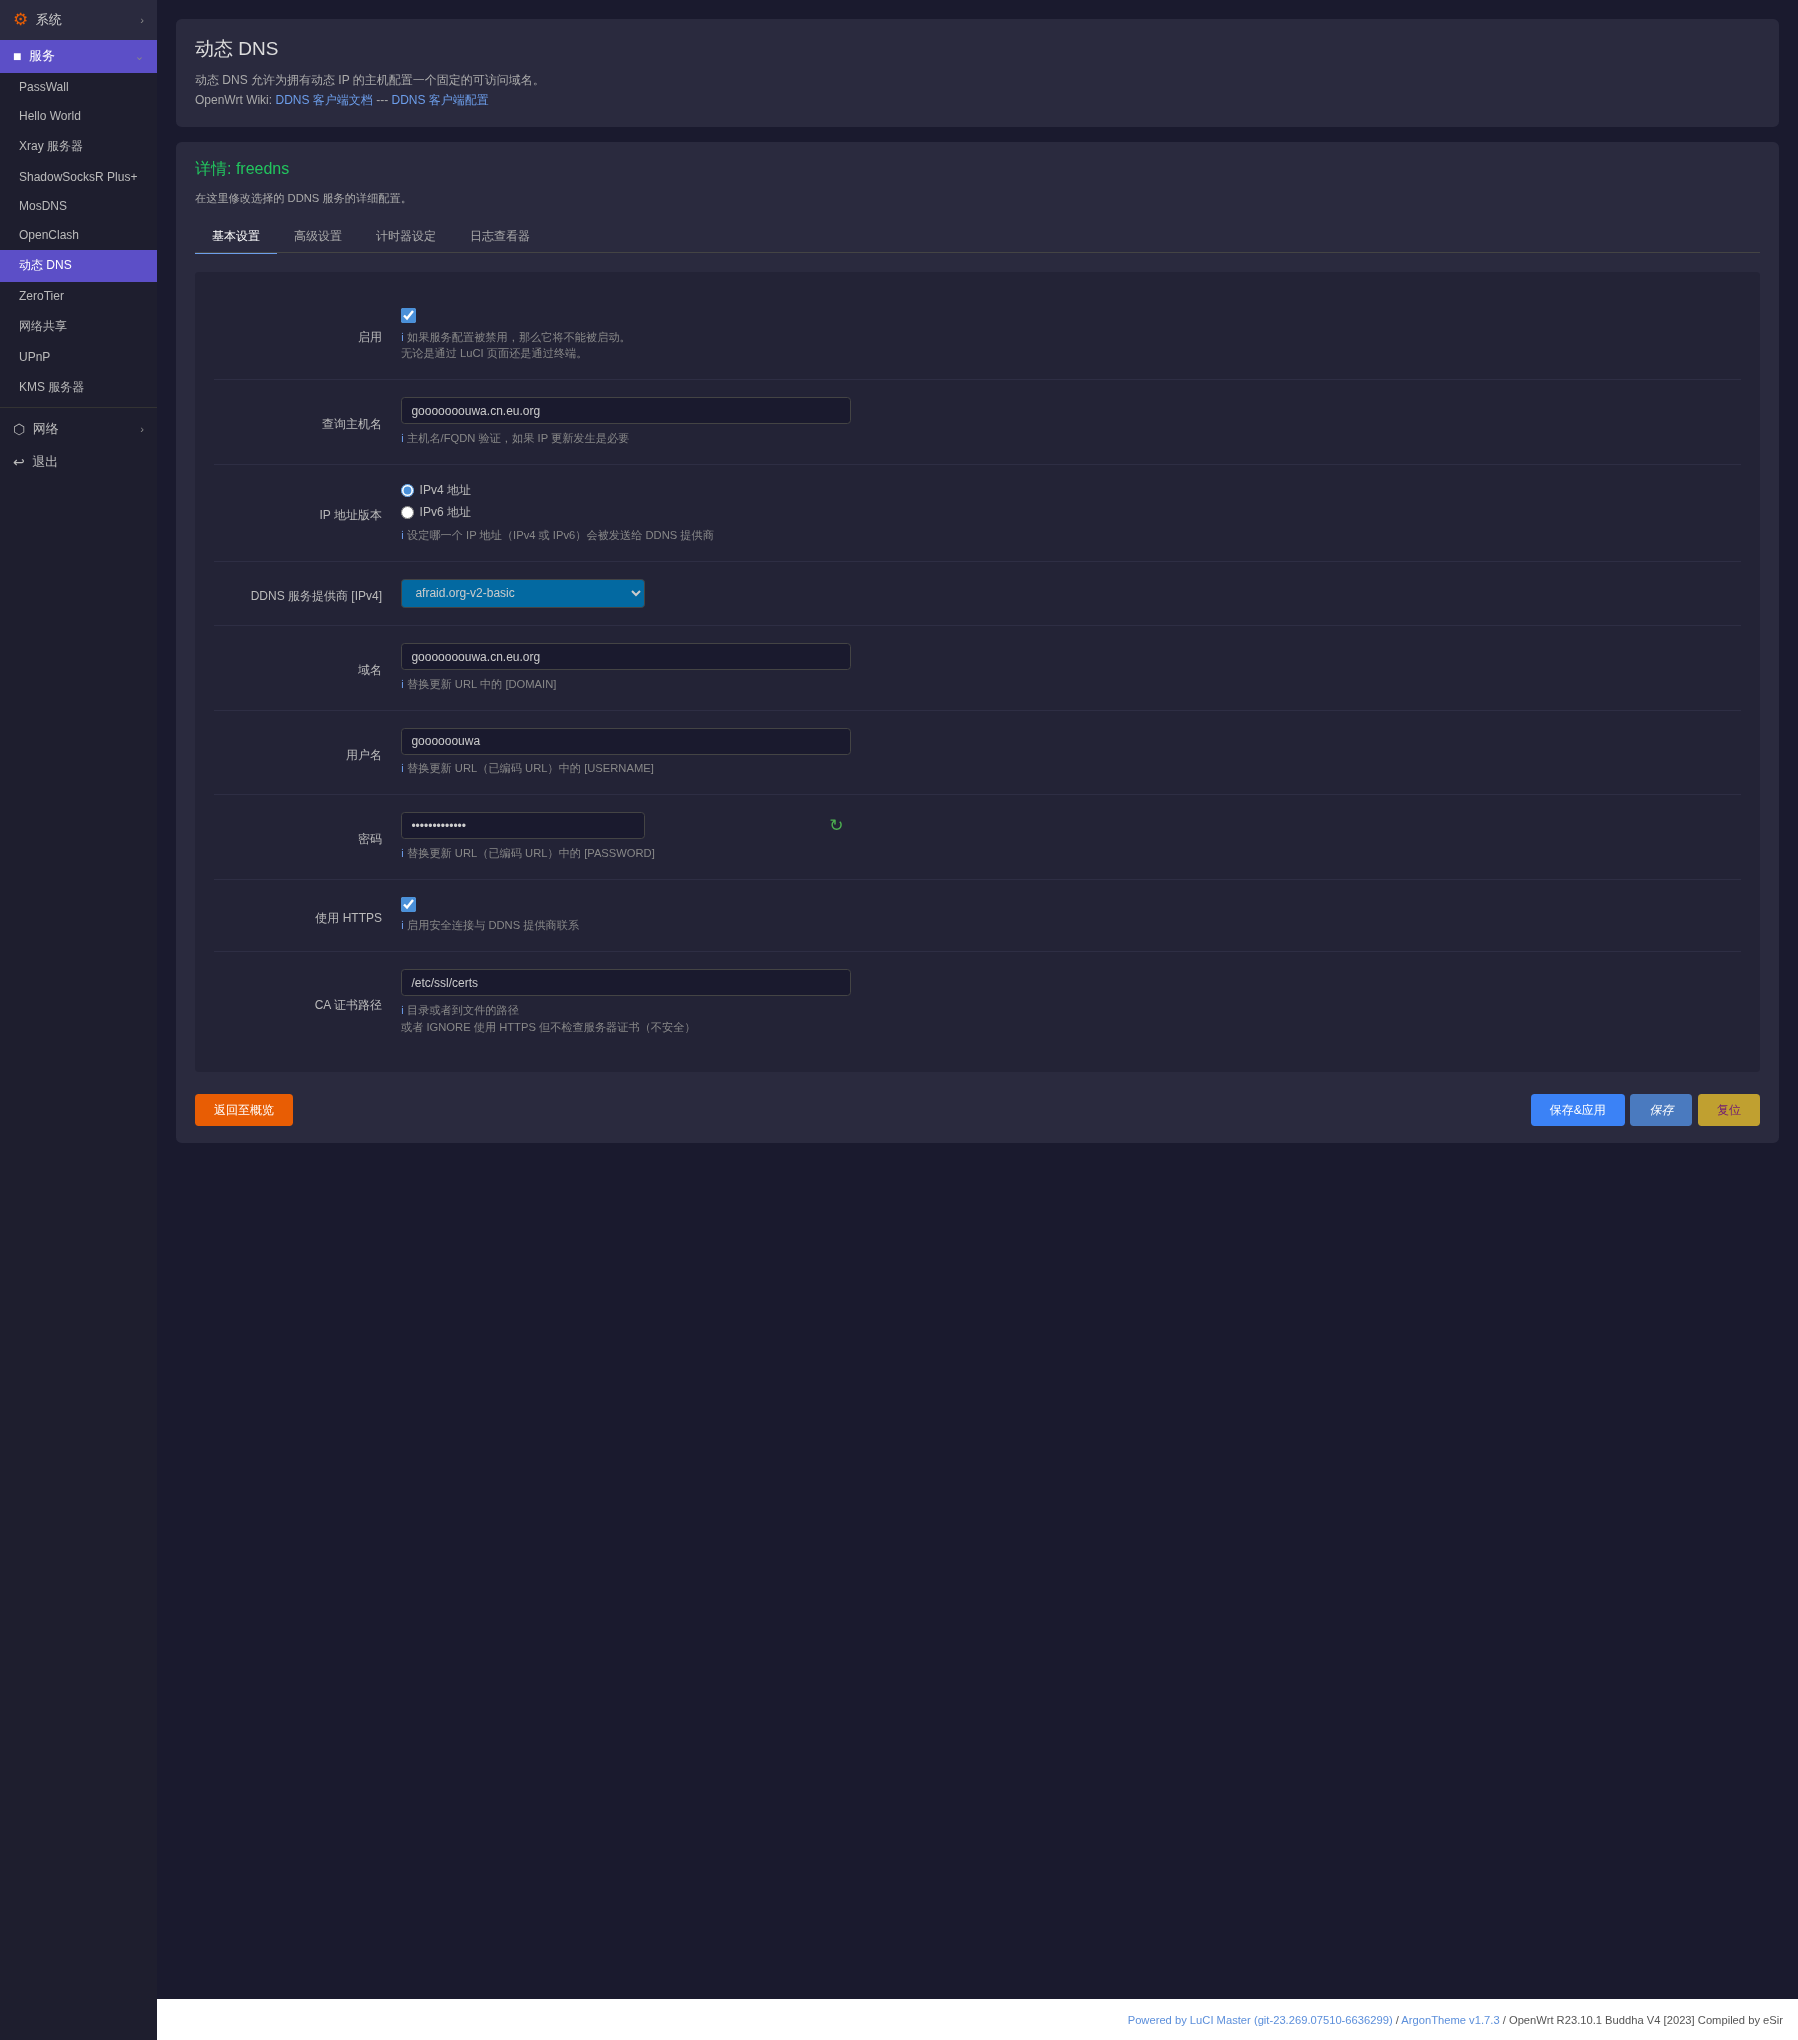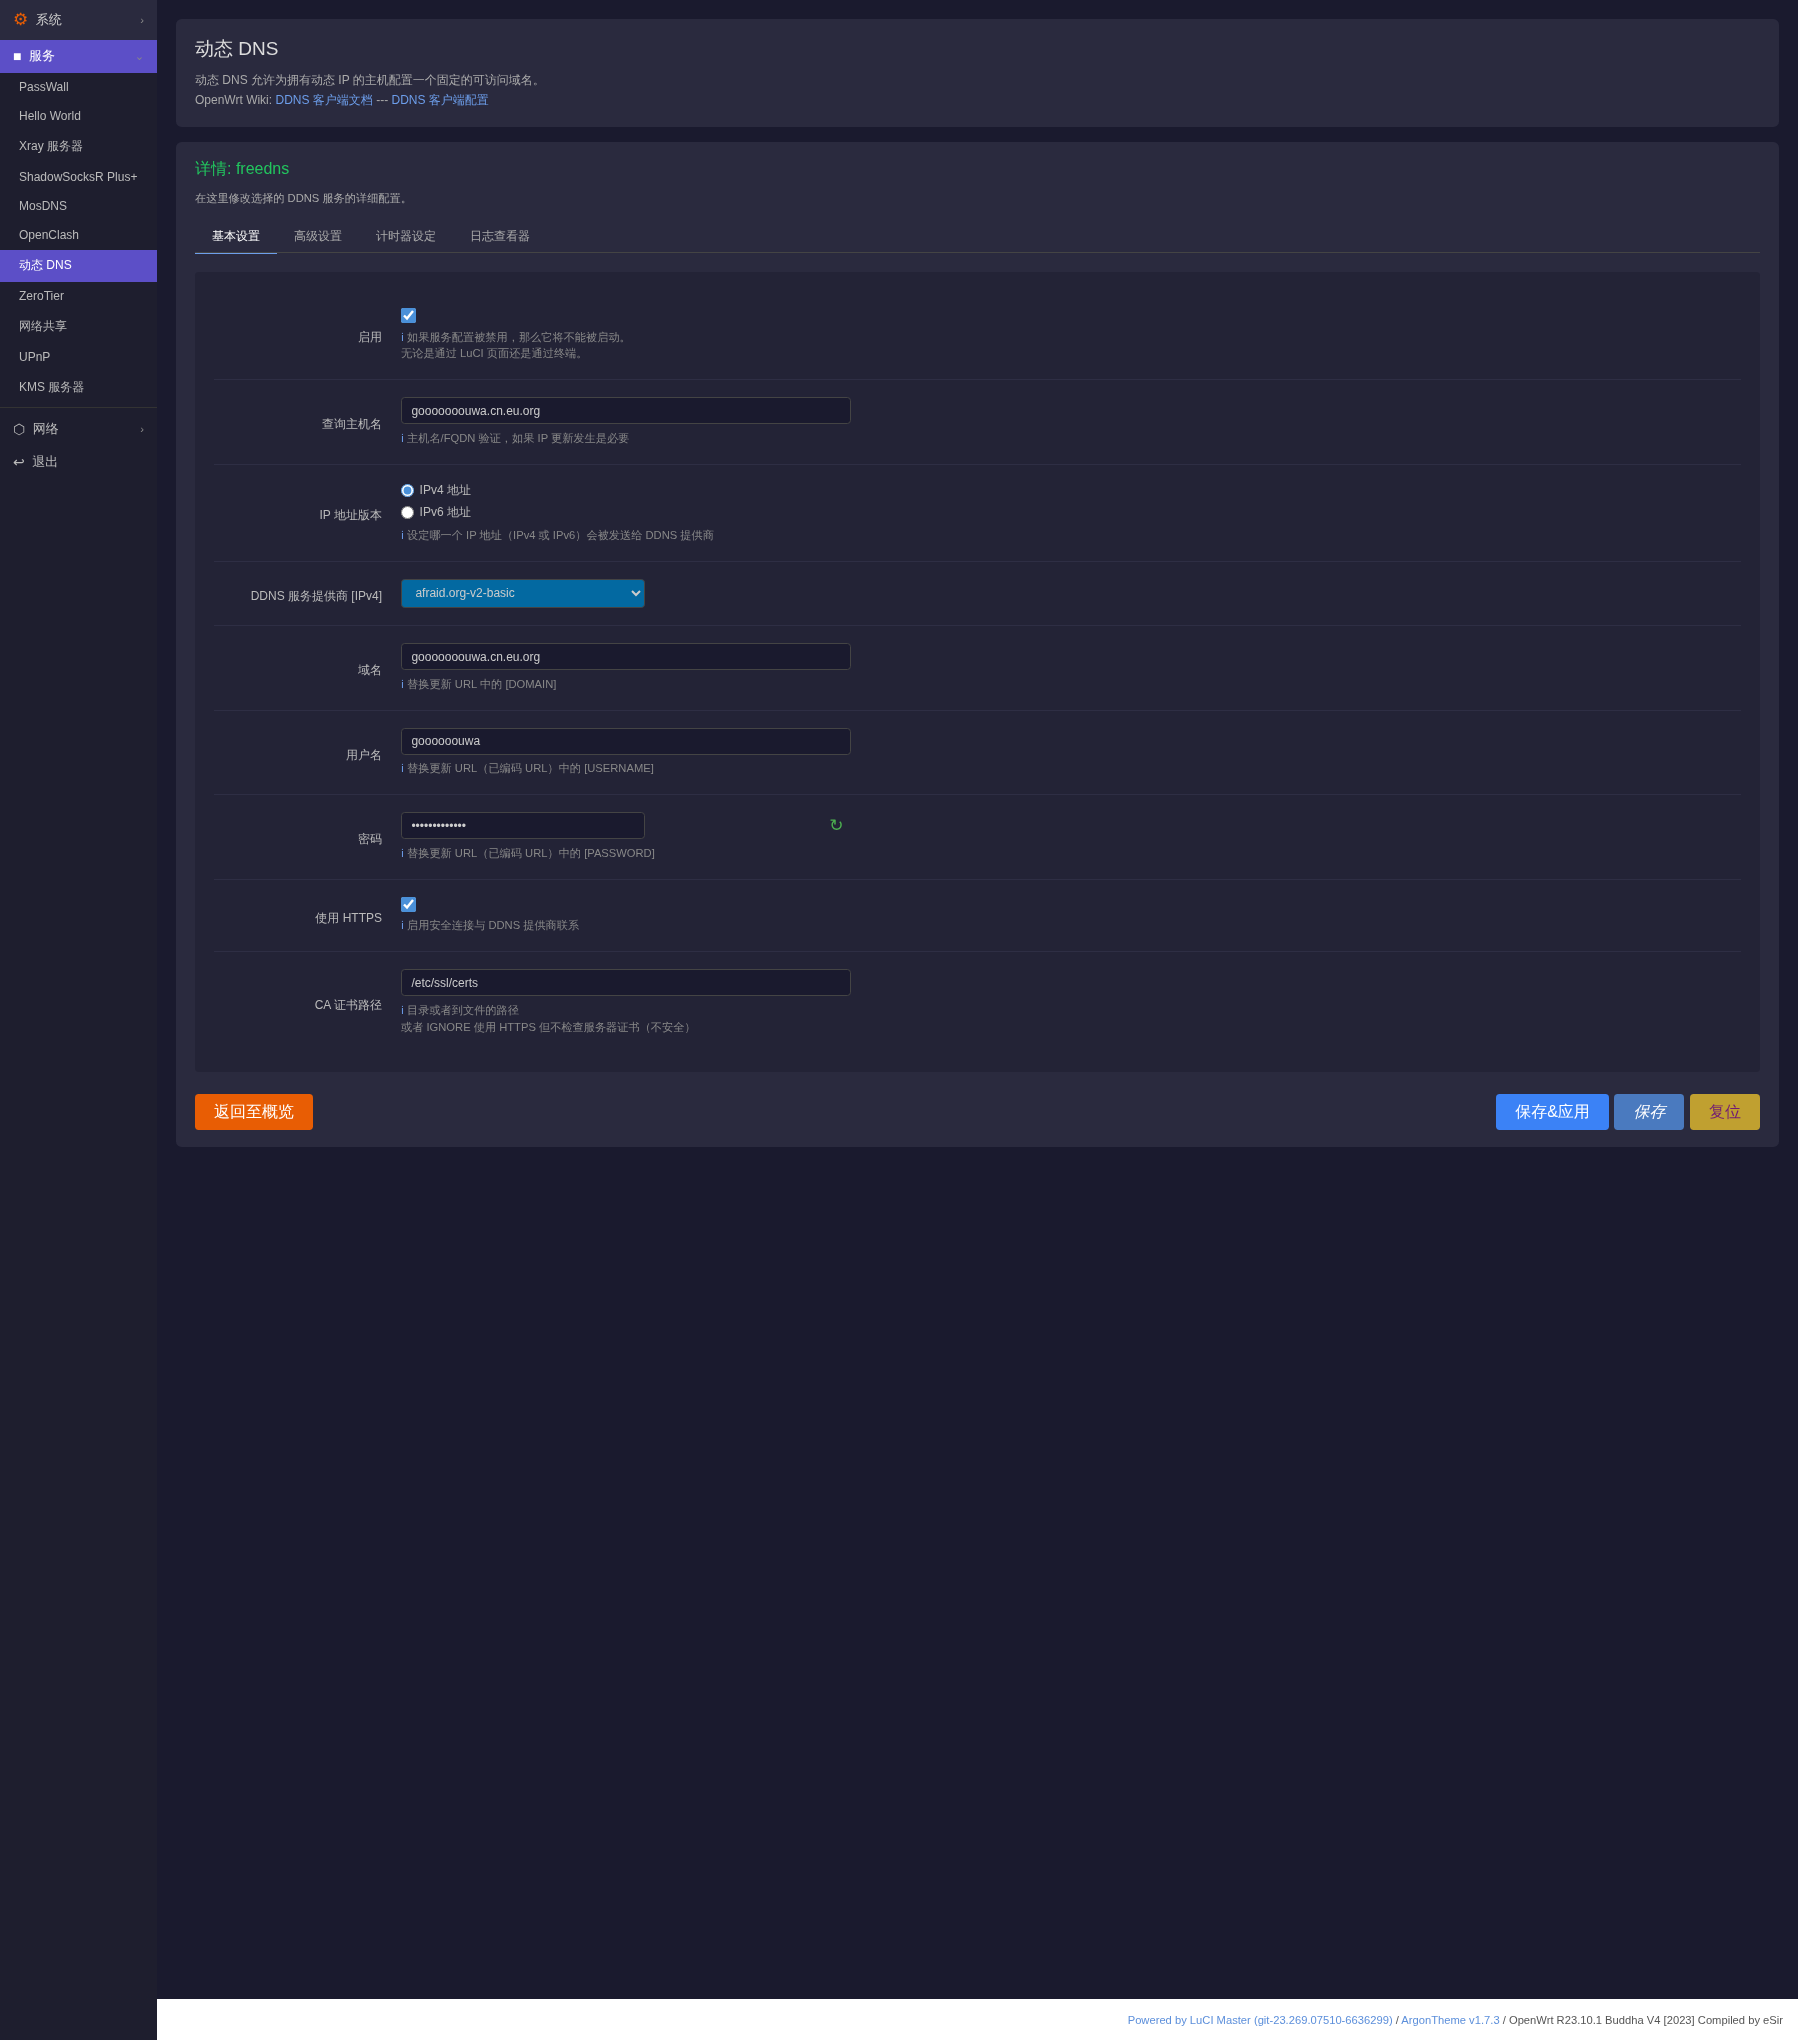--- a/index.html
+++ b/index.html
@@ -251,21 +251,21 @@
     .bottom-bar {
       margin-top: 22.5px;
       display: flex;
       justify-content: space-between;
       align-items: center;
     }
     .btn {
       padding: 7.5px 19px;
       border-radius: 3.7px;
       border: none;
-      font-size: 16px;
+      font-size: 12px;
       cursor: pointer;
       font-family: inherit;
     }
     .btn-back {
       background: #e85d04;
       color: #fff;
     }
     .btn-save-apply {
       background: #3b82f6;
       color: #fff;

